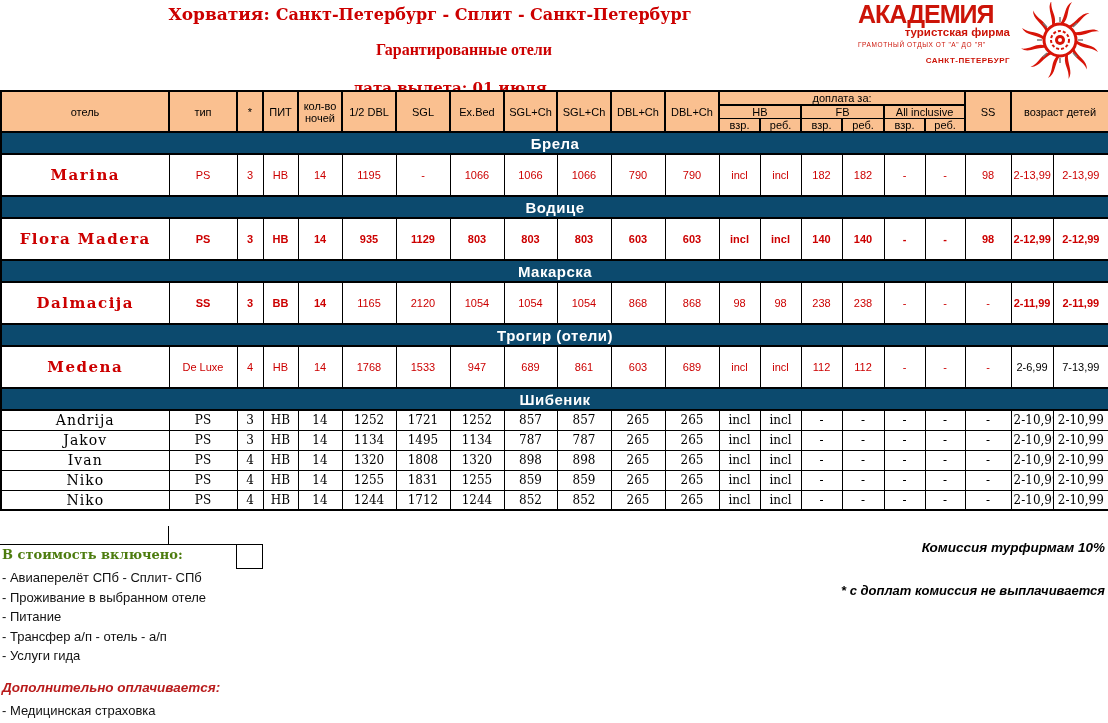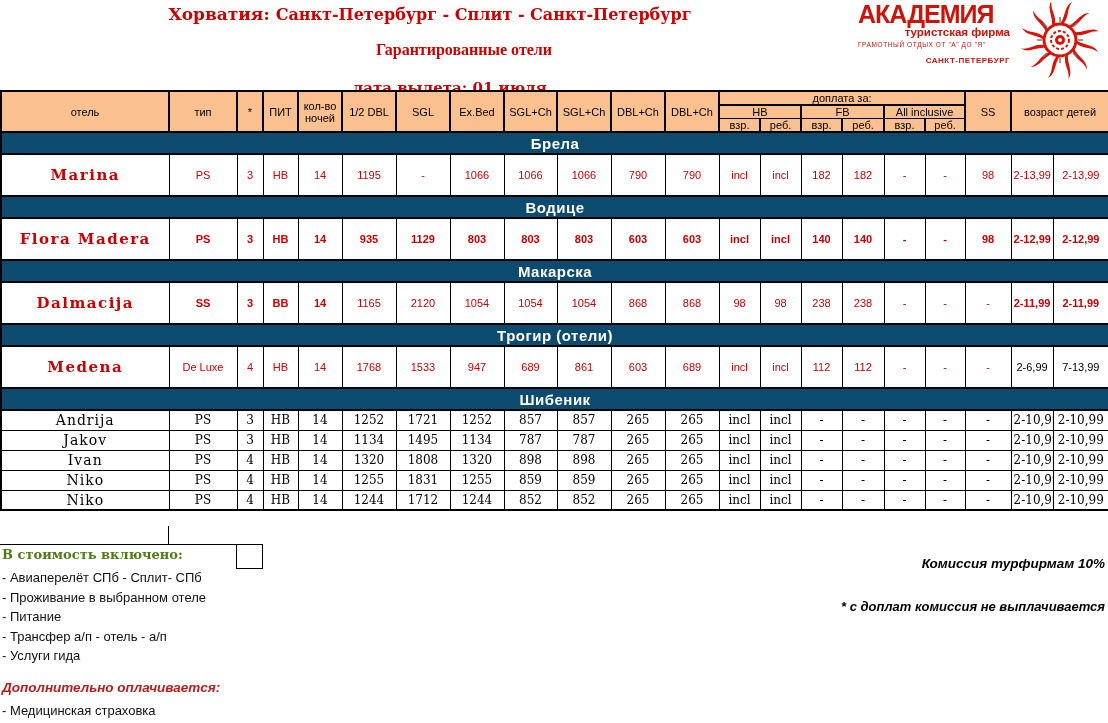--- a/index.html
+++ b/index.html
@@ -47,21 +47,21 @@
   
   .remnant { position:absolute; background:#000; }
   .rem-vline { left:168px; top:526px; width:1px; height:18px; }
   .rem-hline { left:0; top:544px; width:263px; height:1px; }
   .rem-box { position:absolute; left:236px; top:544px; width:27px; height:25px; border:1px solid #000; background:transparent; }
   
   .foot-left { position:absolute; left:2px; top:547px; width:420px; color:#111; }
   .inc-title { font-family:"DejaVu Serif", serif; font-weight:bold; font-size:13px; color:#4d7c0f; }
   .foot-list { margin-top:6px; font-size:13px; line-height:19.5px; list-style:none; }
   .extra-title { margin-top:14px; font-weight:bold; font-style:italic; font-size:13.5px; color:#b91c1c; }
-  .foot-right { position:absolute; right:3px; top:556px; width:520px; text-align:right; color:#000; }
+  .foot-right { position:absolute; right:3px; top:540px; width:520px; text-align:right; color:#000; }
   .comm1 { font-weight:bold; font-style:italic; font-size:13.5px; }
   .comm2 { margin-top:28px; font-weight:bold; font-style:italic; font-size:13px; }
 </style>
 </head>
 <body>
 
 <div class="page">
 
   <div class="doc-header">
     <div class="t-line1">

